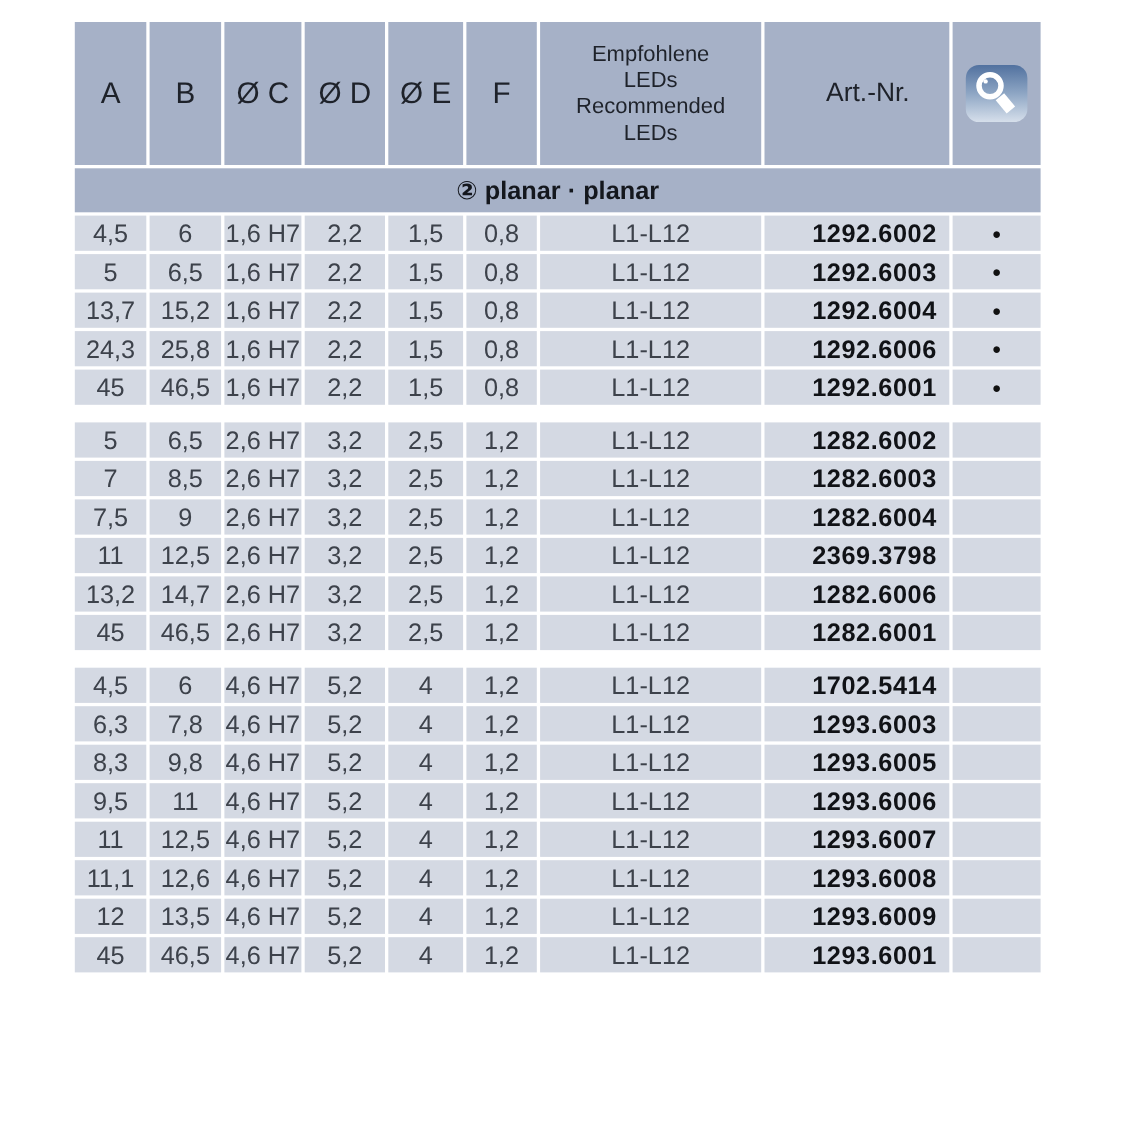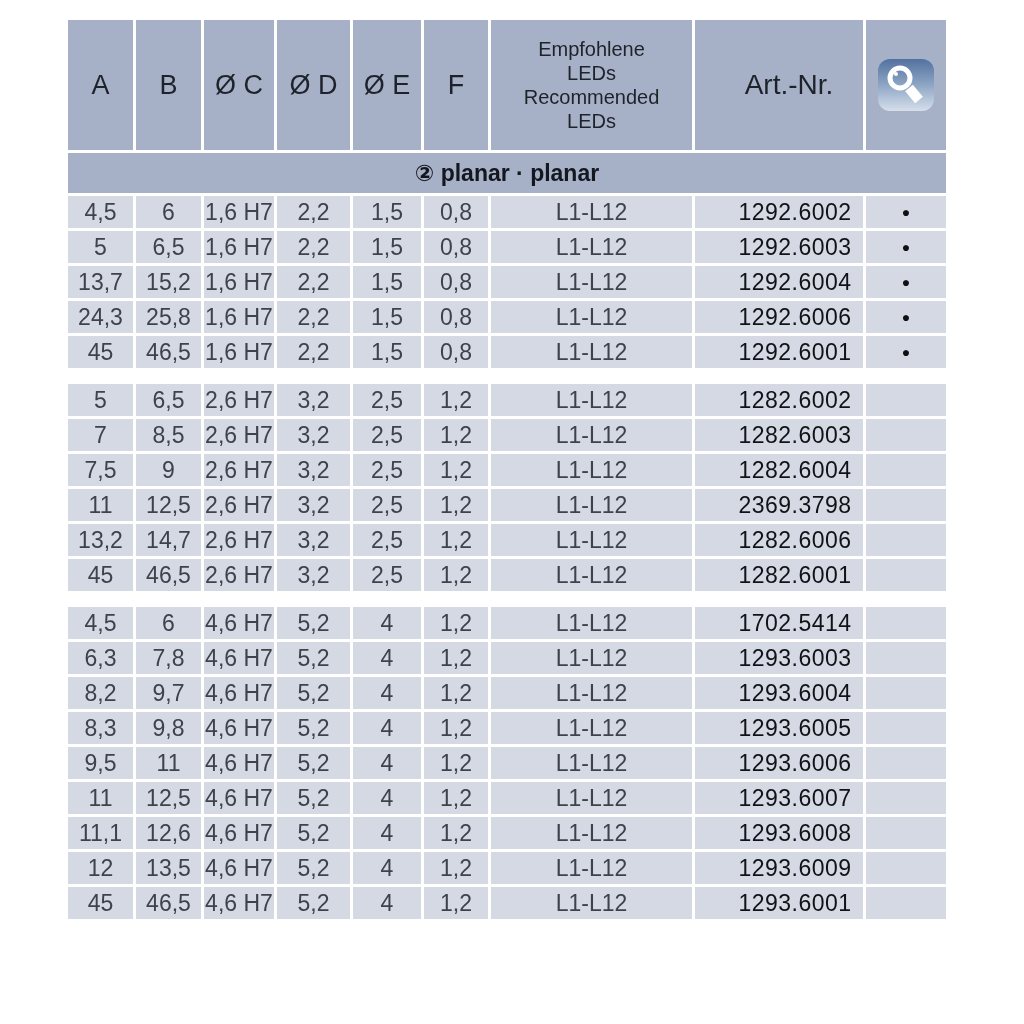--- a/index.html
+++ b/index.html
@@ -37,41 +37,41 @@
     font-weight:400;
     height:130px;
     font-size:27px;
     margin-top:28px;
   }
   th.leds-head{
     font-size:20px;
     line-height:1.2;
   }
   th.artnr-head{
-    font-size:28px;
+    font-size:24px;
     padding-left:20px;
   }
   th.icon-head{
     height:130px;
   }
   tr.section-row th{
     height:40px;
     font-size:23px;
     font-weight:700;
     background:var(--head-bg);
     color:#14171d;
   }
   tbody td{
     background:var(--cell-bg);
     color:var(--data-text);
     height:32px;
     font-size:23px;
   }
   tbody td.art{
-    font-weight:400;
+    font-weight:700;
     color:var(--art-text);
     letter-spacing:0.5px;
     padding-left:32px;
   }
   tbody td.dot{
     font-size:14px;
     color:#111111;
   }
   tbody tr.spacer td{
     background:transparent;
@@ -273,31 +273,20 @@
         <td>7,8</td>
         <td>4,6 H7</td>
         <td>5,2</td>
         <td>4</td>
         <td>1,2</td>
         <td>L1-L12</td>
         <td class="art">1293.6003</td>
         <td class="dot"></td>
       </tr>
       <tr>
-        <td>8,2</td>
-        <td>9,7</td>
-        <td>4,6 H7</td>
-        <td>5,2</td>
-        <td>4</td>
-        <td>1,2</td>
-        <td>L1-L12</td>
-        <td class="art">1293.6004</td>
-        <td class="dot"></td>
-      </tr>
-      <tr>
         <td>8,3</td>
         <td>9,8</td>
         <td>4,6 H7</td>
         <td>5,2</td>
         <td>4</td>
         <td>1,2</td>
         <td>L1-L12</td>
         <td class="art">1293.6005</td>
         <td class="dot"></td>
       </tr>

